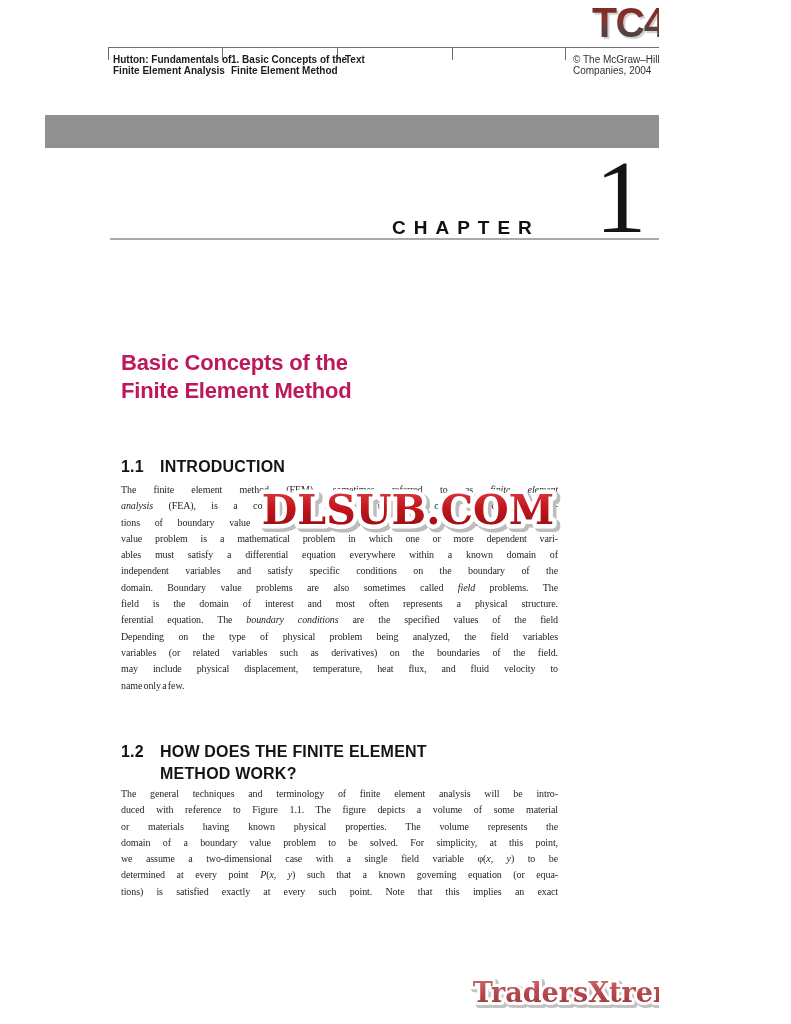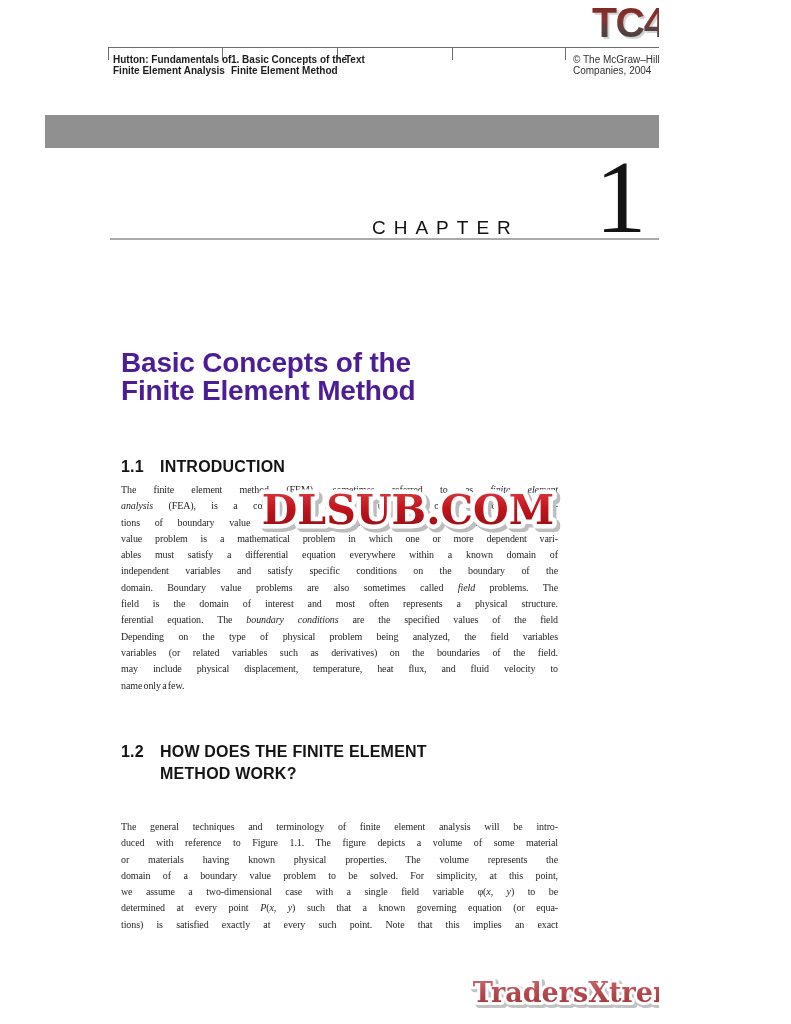--- a/index.html
+++ b/index.html
@@ -12,39 +12,39 @@
   .hdr-tick{position:absolute;top:0;width:1px;height:13px;background:#6f6f6f;}
   .hdr-col{position:absolute;top:7px;font-family:"Liberation Sans",sans-serif;
            font-size:10px;line-height:11px;font-weight:bold;color:#1c1c1c;}
   .hdr-col.normal{font-weight:normal;color:#303030;}
 
   
   .gray-bar{position:absolute;left:45px;top:115px;width:689px;height:33px;background:#909090;}
 
   
   .chapter-rule{position:absolute;left:110px;top:238px;width:570px;height:2px;background:#aaaaaa;}
-  .chapter-label{position:absolute;left:372px;top:217px;font-family:"Liberation Sans",sans-serif;
-                 font-weight:normal;font-size:19px;letter-spacing:8px;color:#111111;}
+  .chapter-label{position:absolute;left:392px;top:217px;font-family:"Liberation Sans",sans-serif;
+                 font-weight:bold;font-size:19px;letter-spacing:8px;color:#111111;}
   .chapter-number{position:absolute;left:595px;top:146px;font-family:"Liberation Serif",serif;
                   font-size:103px;line-height:1;color:#141414;}
 
   
   .page-title{position:absolute;left:121px;top:349px;font-family:"Liberation Sans",sans-serif;
-              font-weight:bold;font-size:28px;line-height:28px;color:#4c1d95;letter-spacing:-0.2px;}
+              font-weight:bold;font-size:22px;line-height:28px;color:#be185d;letter-spacing:-0.2px;}
   .sec-heading{position:absolute;left:121px;display:flex;font-family:"Liberation Sans",sans-serif;
                font-weight:bold;font-size:16px;line-height:22px;color:#141414;letter-spacing:0.2px;}
   .sec-heading .secnum{flex:0 0 39px;}
   .sec1{top:456px;}
   .sec2{top:741px;justify-content:center;}
 
   
   .para{position:absolute;left:121px;width:437px;font-size:10px;line-height:16.3px;
         color:#1f1f1f;word-spacing:-1.1px;letter-spacing:-0.1px;}
   .para1{top:482px;}
-  .para2{top:819px;}
+  .para2{top:786px;}
   .tline{height:16.3px;overflow:hidden;text-align:justify;text-align-last:justify;hyphens:none;}
   .tline.last{text-align-last:left;}
   .tline i{font-style:italic;}
 
   .page-number{position:absolute;left:672px;top:906px;font-family:"Liberation Sans",sans-serif;
                font-weight:bold;font-size:11px;color:#111111;}
 
   
   .wm-tc4s{position:absolute;left:592px;top:0px;font-family:"Liberation Sans",sans-serif;
            font-weight:bold;font-size:41px;line-height:44px;letter-spacing:-1.5px;

